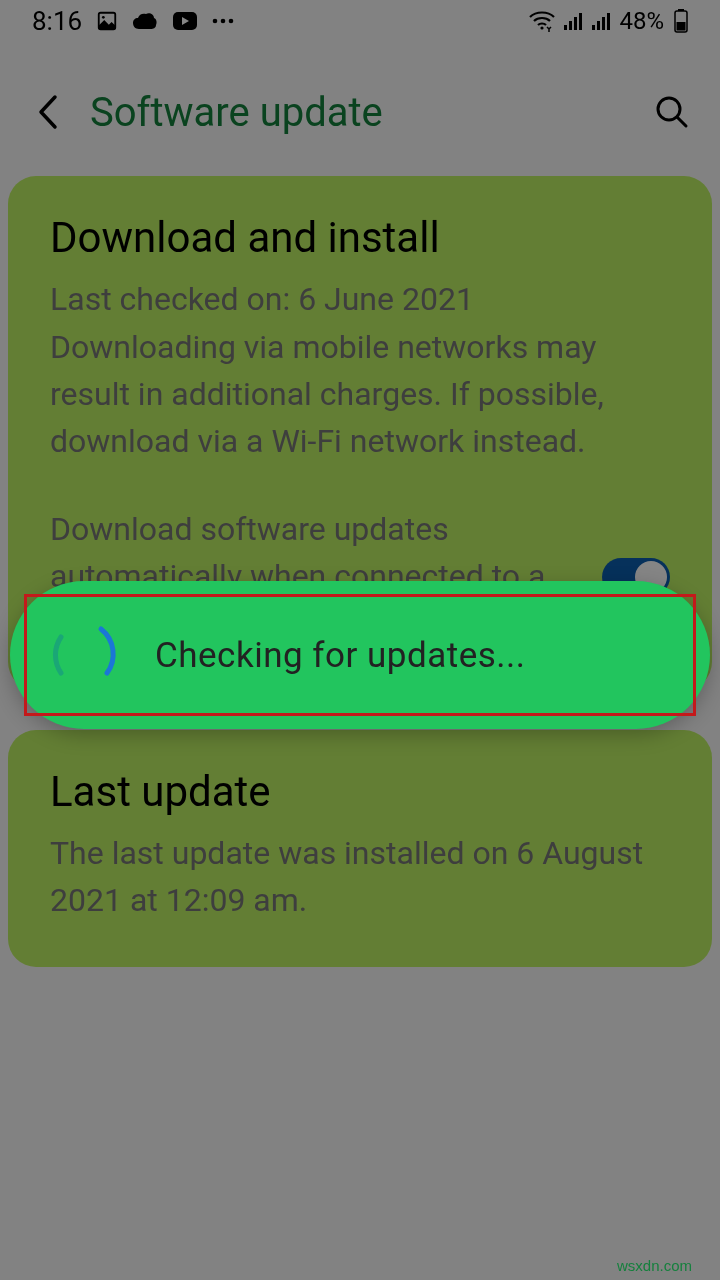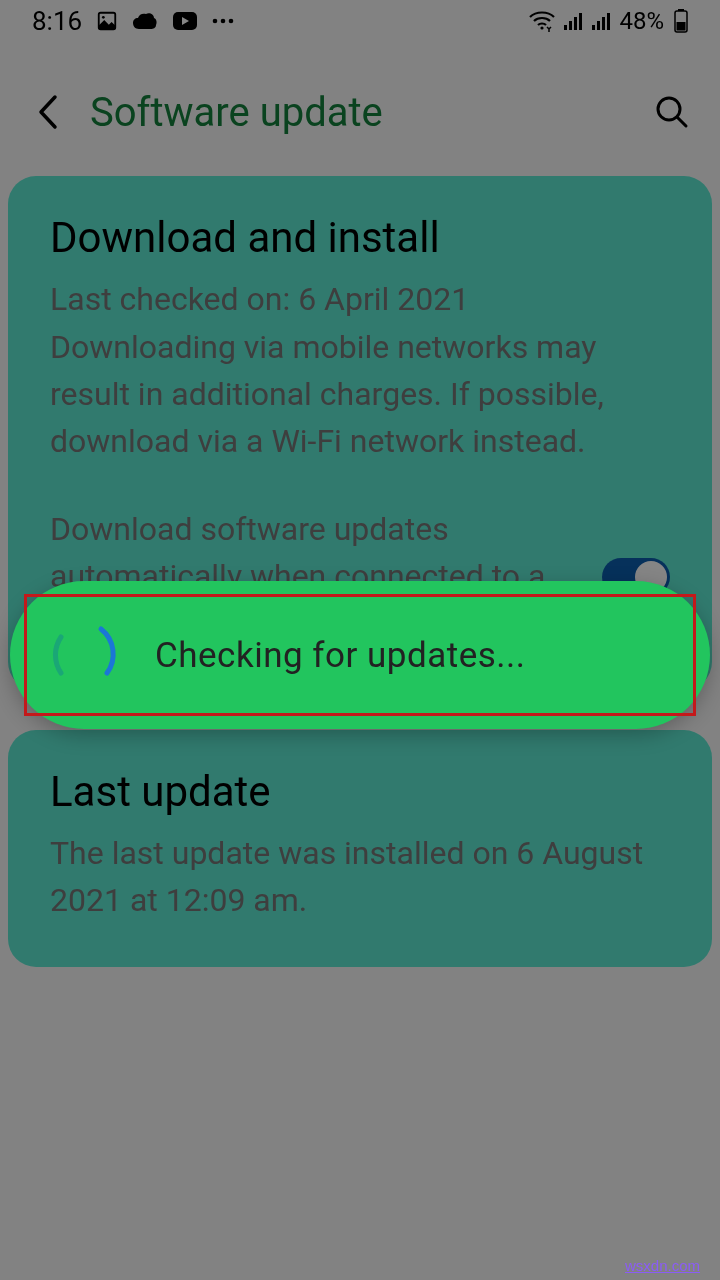--- a/index.html
+++ b/index.html
@@ -77,21 +77,21 @@
     }
     .search-btn {
       width: 48px;
       height: 48px;
       display: flex;
       align-items: center;
       justify-content: center;
     }
     
     .card {
-      background: #5eead4;
+      background: #bef264;
       margin: 0 8px 40px 8px;
       border-radius: 28px;
       padding: 38px 42px 42px 42px;
     }
     .card-title {
       font-size: 42px;
       font-weight: 400;
       color: #000;
       margin-bottom: 14px;
       line-height: 1.15;
@@ -161,26 +161,25 @@
       flex-shrink: 0;
     }
     .modal-text {
       font-size: 35px;
       color: #222;
       letter-spacing: 0.5px;
     }
     .watermark {
       position: absolute;
       bottom: 6px;
-      right: 20px;
+      right: 28px;
       font-size: 15px;
-      color: #8b5cf6;
+      color: #15803d;
       z-index: 30;
       font-family: Arial, sans-serif;
-      text-decoration: underline;
     }
   </style>
 </head>
 <body>
 
 <div class="status-bar">
   <div class="status-left">
     <span class="status-time">8:16</span>
     <span class="status-icon">
       <svg width="22" height="22" viewBox="0 0 24 24">
@@ -255,21 +254,21 @@
   <div class="search-btn">
     <svg width="34" height="34" viewBox="0 0 34 34">
         <circle cx="14" cy="14" r="11" fill="none" stroke="#000" stroke-width="3"></circle>
         <line x1="22" y1="22" x2="31" y2="31" stroke="#000" stroke-width="3" stroke-linecap="round"></line>
       </svg>
   </div>
 </div>
 
 <div class="card">
   <div class="card-title">Download and install</div>
-  <div class="card-desc" style="white-space: pre-line;">Last checked on: 6 April 2021
+  <div class="card-desc" style="white-space: pre-line;">Last checked on: 6 June 2021
 Downloading via mobile networks may result in additional charges. If possible, download via a Wi-Fi network instead.</div>
   <div class="auto-row">
     <div class="card-desc">Download software updates automatically when connected to a Wi-Fi network.</div>
     <div class="toggle"></div>
   </div>
 </div>
 
 <div class="card">
   <div class="card-title">Last update</div>
   <div class="card-desc">The last update was installed on 6 August 2021 at 12:09 am.</div>

